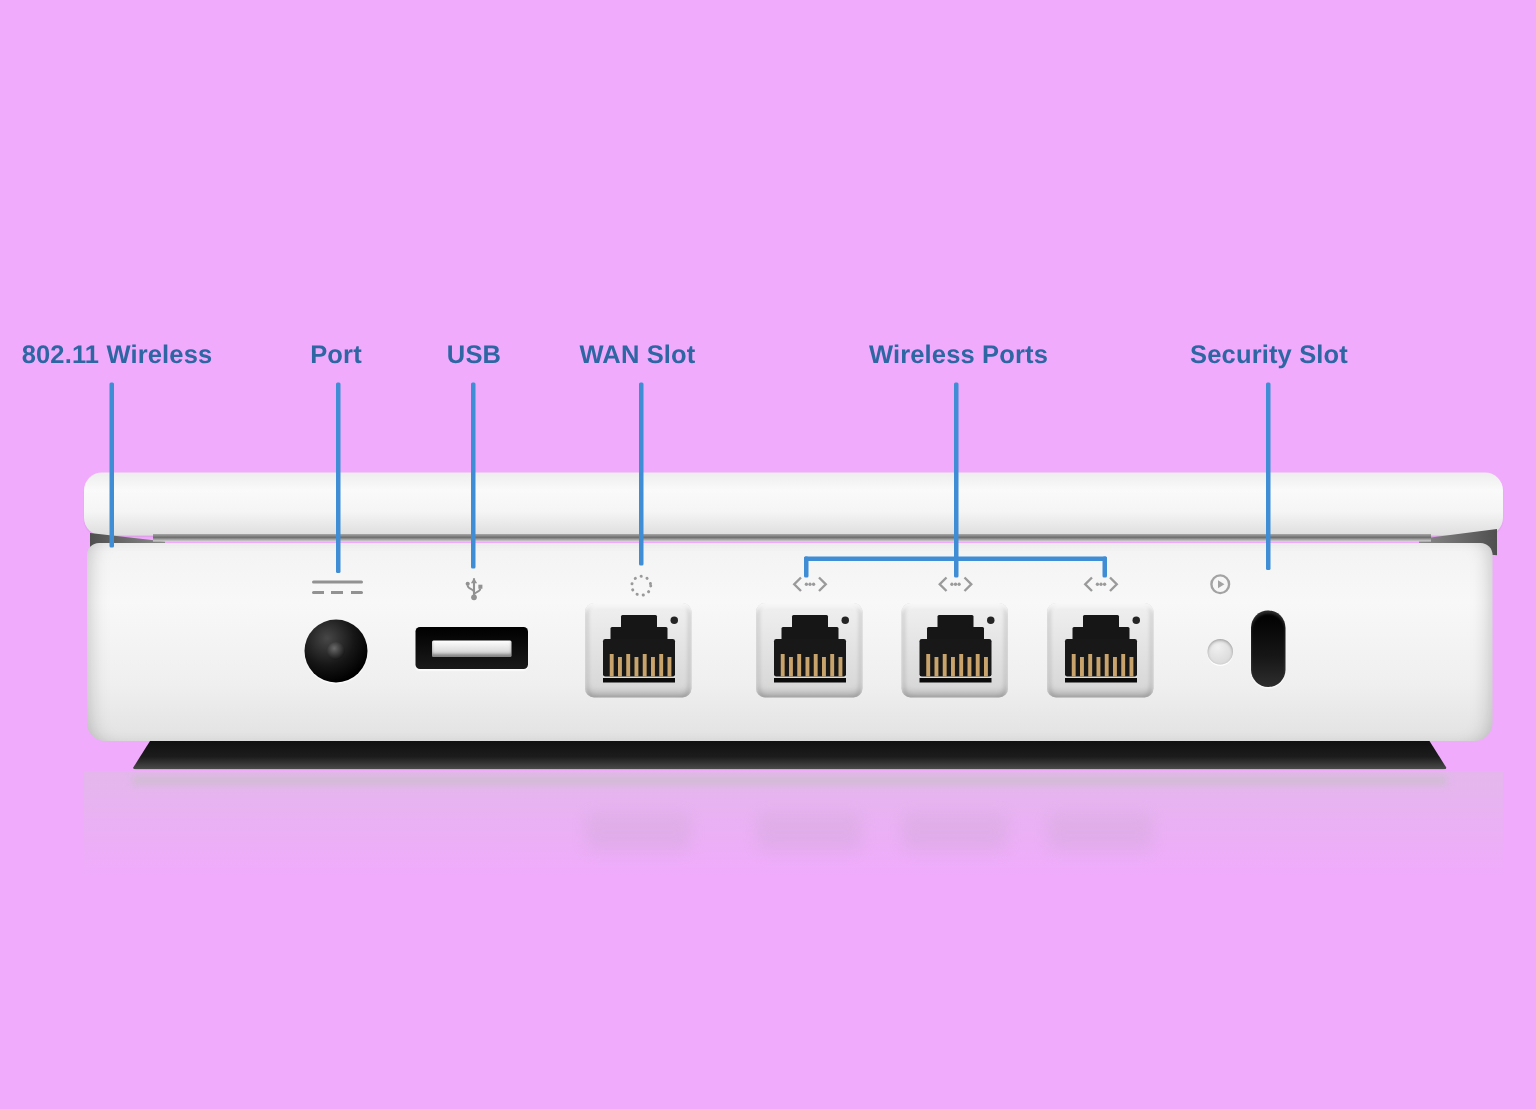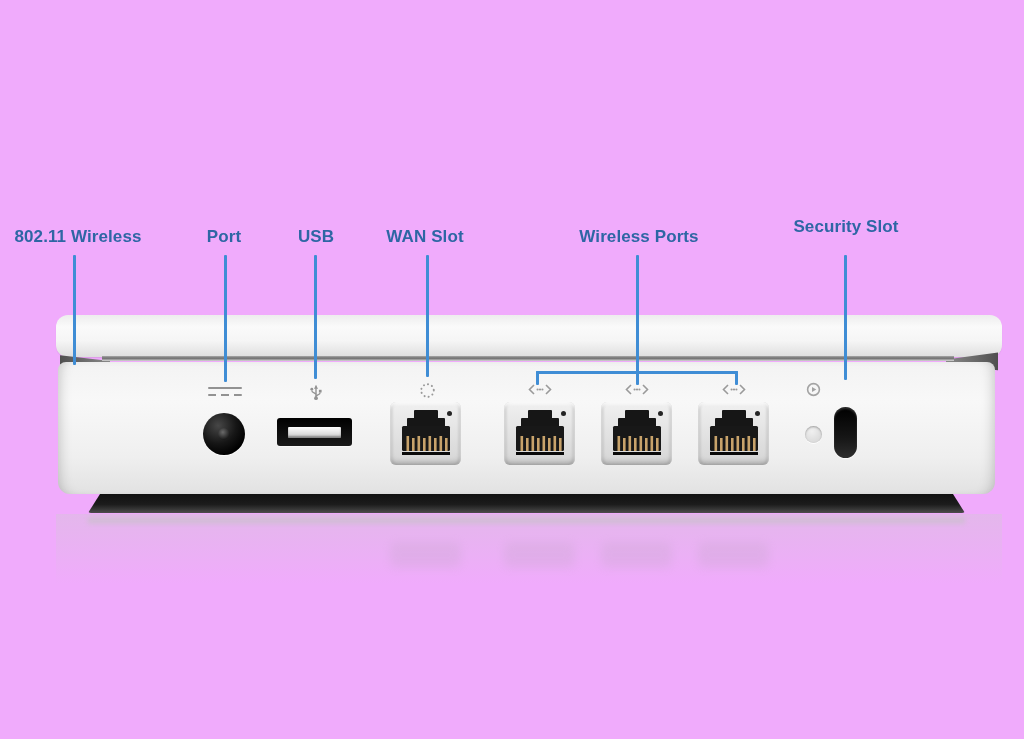--- a/index.html
+++ b/index.html
@@ -260,15 +260,15 @@
   <div class="cline h" style="left:536px;top:371px;width:202px"></div>
   <div class="cline" style="left:536px;top:371px;height:14px"></div>
   <div class="cline" style="left:735px;top:371px;height:14px"></div>
   <div class="cline" style="left:844px;top:255px;height:125px"></div>
 
   <div class="label" style="left:78px;top:227px">802.11 Wireless</div>
   <div class="label" style="left:224px;top:227px">Port</div>
   <div class="label" style="left:316px;top:227px">USB</div>
   <div class="label" style="left:425px;top:227px">WAN Slot</div>
   <div class="label" style="left:639px;top:227px">Wireless Ports</div>
-  <div class="label" style="left:846px;top:217px">Security Slot</div>
+  <div class="label" style="left:846px;top:227px">Security Slot</div>
 
 </div>
 
 </body></html>

